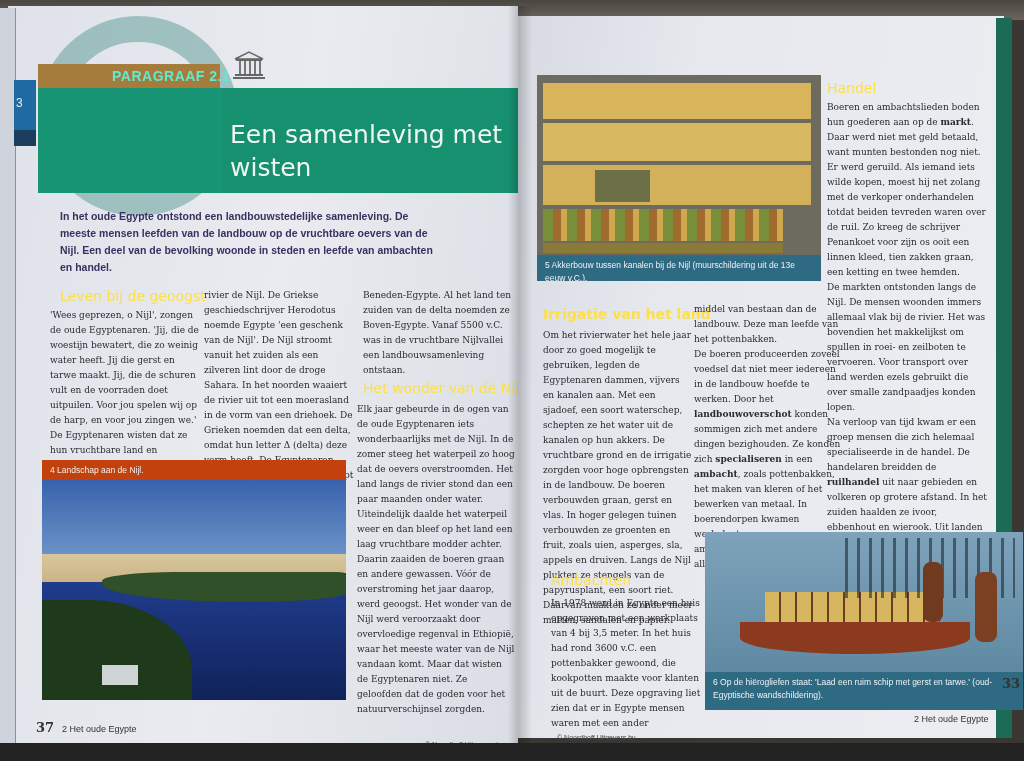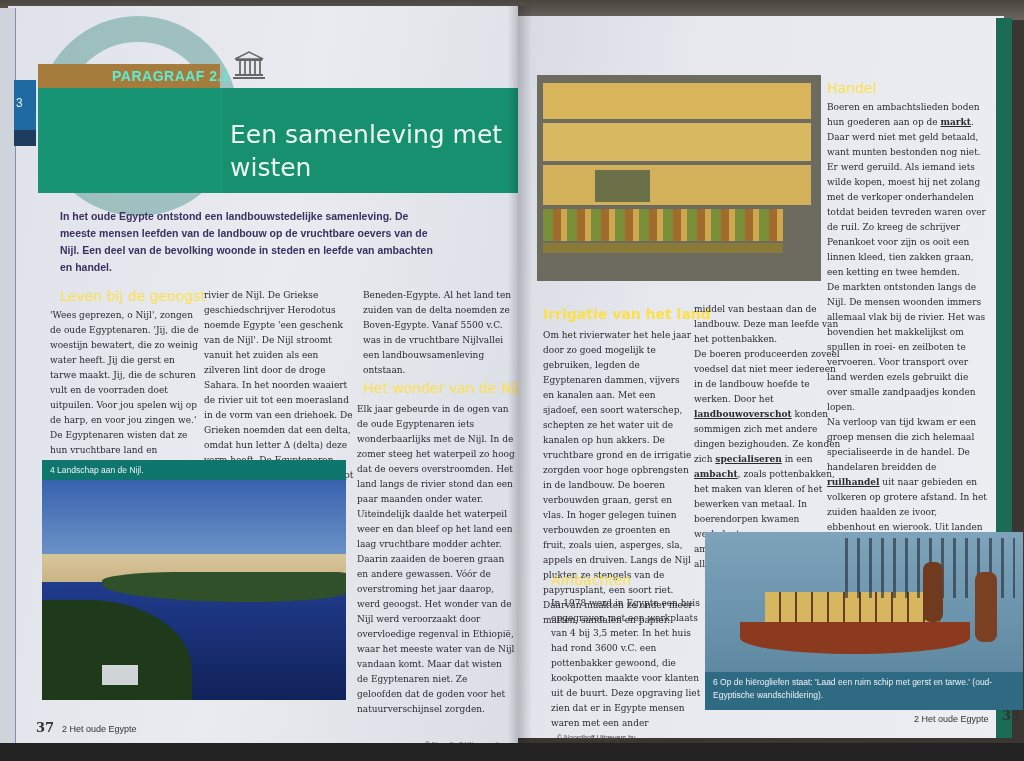--- a/index.html
+++ b/index.html
@@ -25,21 +25,21 @@
 
   .title-band { position: absolute; left: 38px; top: 88px; width: 480px; height: 105px; background: #16906f; }
   .title-band-left { position: absolute; left: 38px; top: 88px; width: 185px; height: 105px; background: #1a9a78; opacity: 0.6; }
   .title-band-deco { position: absolute; left: 30px; top: 10px; width: 200px; height: 200px; border: 26px solid rgba(30,120,110,0.35); border-radius: 50%; }
   .page-title { position: absolute; left: 230px; top: 118px; width: 290px; color: #eef6f2; font: 25px/33px "DejaVu Sans", sans-serif; }
 
   .intro { position: absolute; left: 60px; top: 208px; width: 380px; color: #3a3060; font: bold 10.5px/17px "Liberation Sans", sans-serif; }
 
   .h2 { position: absolute; color: #fde047; font: 14px "DejaVu Sans", sans-serif; }
   .body-text { position: absolute; color: #2b2a30; font: 9px/15px "DejaVu Serif", serif; }
-  .body-text b { font-weight: bold; text-decoration: underline; }
+  .body-text b { font-weight: bold; }
 
   .fig { position: absolute; overflow: hidden; }
   .fig-caption { position: absolute; color: #eef2f6; font: 8.5px/13px "Liberation Sans", sans-serif; padding: 4px 8px; }
 
   .footer-num { position: absolute; color: #333; font: bold 13px "DejaVu Serif", serif; }
   .footer-chapter { position: absolute; color: #333; font: 9px "Liberation Sans", sans-serif; }
   .footer-copy { position: absolute; color: #444; font: 7px "Liberation Sans", sans-serif; }
 
   
   .page-right {
@@ -91,38 +91,39 @@
 <p class="body-text" style="left:357px; top:402px; width:158px;">Elk jaar gebeurde in de ogen van de oude Egyptenaren iets wonderbaarlijks met de Nijl. In de zomer steeg het waterpeil zo hoog dat de oevers overstroomden. Het land langs de rivier stond dan een paar maanden onder water. Uiteindelijk daalde het waterpeil weer en dan bleef op het land een laag vruchtbare modder achter. Daarin zaaiden de boeren graan en andere gewassen. Vóór de overstroming het jaar daarop, werd geoogst. Het wonder van de Nijl werd veroorzaakt door overvloedige regenval in Ethiopië, waar het meeste water van de Nijl vandaan komt. Maar dat wisten de Egyptenaren niet. Ze geloofden dat de goden voor het natuurverschijnsel zorgden.</p>
 
 <div class="fig" style="left:42px; top:460px; width:304px; height:240px;">
   <div style="position:absolute; left:0; top:0; width:304px; height:100px; background:linear-gradient(#2a55a8, #6f96c8);"></div>
   <div style="position:absolute; left:0; top:94px; width:304px; height:30px; background:linear-gradient(#d8c79c, #c8b283);"></div>
   <div style="position:absolute; left:60px; top:112px; width:250px; height:34px; background:#2d4a24; border-radius:40% 10% 20% 30%;"></div>
   <div style="position:absolute; left:0; top:122px; width:304px; height:118px; background:linear-gradient(#203c8c, #10225a);"></div>
   <div style="position:absolute; left:60px; top:112px; width:250px; height:30px; background:#2f5028; border-radius:30% 10% 40% 60%;"></div>
   <div style="position:absolute; left:0; top:140px; width:150px; height:100px; background:#1f3a1b; border-radius:0 70% 0 0;"></div>
   <div style="position:absolute; left:60px; top:205px; width:36px; height:20px; background:#cfd4d6;"></div>
-  <div class="fig-caption" style="left:0; top:0; width:304px; height:20px; background:#0f766e;">4  Landschap aan de Nijl.</div>
+  <div class="fig-caption" style="left:0; top:0; width:304px; height:20px; background:#c2410c;">4  Landschap aan de Nijl.</div>
 </div>
 
 <div class="footer-num" style="left:36px; top:720px;">37</div>
 <div class="footer-chapter" style="left:62px; top:724px;">2  Het oude Egypte</div>
 <div class="footer-copy" style="left:425px; top:741px;">© Noordhoff Uitgevers bv</div>
 
 <div class="page-right"></div>
 <div class="cover-edge"></div>
 <div class="spine-shadow"></div>
 
 <div class="fig" style="left:537px; top:75px; width:284px; height:206px; background:#6d6a60;">
   <div style="position:absolute; left:6px; top:8px; width:268px; height:36px; background:#d8b45a;"></div>
   <div style="position:absolute; left:6px; top:48px; width:268px; height:38px; background:#d9b862;"></div>
   <div style="position:absolute; left:6px; top:90px; width:268px; height:40px; background:#d3b05a;"></div>
   <div style="position:absolute; left:58px; top:95px; width:55px; height:32px; background:#6b7048;"></div>
   <div style="position:absolute; left:6px; top:134px; width:240px; height:32px; background:repeating-linear-gradient(90deg,#7a8f3a 0 10px,#a26b2e 10px 18px,#cfa84d 18px 24px);"></div>
   <div style="position:absolute; left:6px; top:168px; width:240px; height:10px; background:#8a7a38;"></div>
+  <div class="fig-caption" style="left:0; top:180px; width:284px; height:26px; background:#2f6a83;">5  Akkerbouw tussen kanalen bij de Nijl (muurschildering uit de 13e eeuw v.C.).</div>
 </div>
 
 <h2 class="h2" style="left:543px; top:306px;font-weight:bold;">Irrigatie van het land</h2>
 <p class="body-text" style="left:543px; top:328px; width:150px;">Om het rivierwater het hele jaar door zo goed mogelijk te gebruiken, legden de Egyptenaren dammen, vijvers en kanalen aan. Met een sjadoef, een soort waterschep, schepten ze het water uit de kanalen op hun akkers. De vruchtbare grond en de irrigatie zorgden voor hoge opbrengsten in de landbouw. De boeren verbouwden graan, gerst en vlas. In hoger gelegen tuinen verbouwden ze groenten en fruit, zoals uien, asperges, sla, appels en druiven. Langs de Nijl plukten ze stengels van de papyrusplant, een soort riet. Daarvan maakten ze onder meer matten, sandalen en papier.</p>
 
 <h2 class="h2" style="left:551px; top:572px;">Ambachten</h2>
 <p class="body-text" style="left:551px; top:596px; width:150px;">In 1978 werd in Egypte een huis opgegraven met een werkplaats van 4 bij 3,5 meter. In het huis had rond 3600 v.C. een pottenbakker gewoond, die kookpotten maakte voor klanten uit de buurt. Deze opgraving liet zien dat er in Egypte mensen waren met een ander</p>
 
 <p class="body-text" style="left:694px; top:302px; width:150px;"><span>middel van bestaan dan de landbouw. Deze man leefde van het pottenbakken.</span><br><span>De boeren produceerden zoveel voedsel dat niet meer iedereen in de landbouw hoefde te werken. Door het </span><b>landbouwoverschot</b><span> konden sommigen zich met andere dingen bezighouden. Ze konden zich </span><b>specialiseren</b><span> in een </span><b>ambacht</b><span>, zoals pottenbakken, het maken van kleren of het bewerken van metaal. In boerendorpen kwamen werkplaatsen waar ambachtslieden met de hand allerlei producten maakten.</span></p>
 
@@ -134,15 +135,15 @@
   <div style="position:absolute; left:60px; top:60px; width:175px; height:45px; background:repeating-linear-gradient(90deg,#d7b660 0 14px,#6b3d22 14px 16px);"></div>
   <div style="position:absolute; left:35px; top:90px; width:230px; height:32px; background:#8b3a20; border-radius:0 0 60% 60%;"></div>
   <div style="position:absolute; left:140px; top:6px; width:170px; height:60px; background:repeating-linear-gradient(90deg,#1e2a34 0 3px,transparent 3px 12px); opacity:0.6;"></div>
   <div style="position:absolute; left:218px; top:30px; width:20px; height:60px; background:#6f3a1e; border-radius:8px;"></div>
   <div style="position:absolute; left:270px; top:40px; width:22px; height:70px; background:#7b3f22; border-radius:8px;"></div>
   <div class="fig-caption" style="left:0; top:140px; width:318px; height:38px; background:#2f6a83;">6  Op de hiërogliefen staat: 'Laad een ruim schip met gerst en tarwe.' (oud-Egyptische wandschildering).</div>
 </div>
 
 <div class="footer-copy" style="left:557px; top:734px;">© Noordhoff Uitgevers bv</div>
 <div class="footer-chapter" style="left:914px; top:714px;">2  Het oude Egypte</div>
-<div class="footer-num" style="left:1002px; top:708px;">33</div>
+<div class="footer-num" style="left:1002px; top:676px;">33</div>
 
 <div class="backdrop-bottom"></div>
 
 </body></html>

